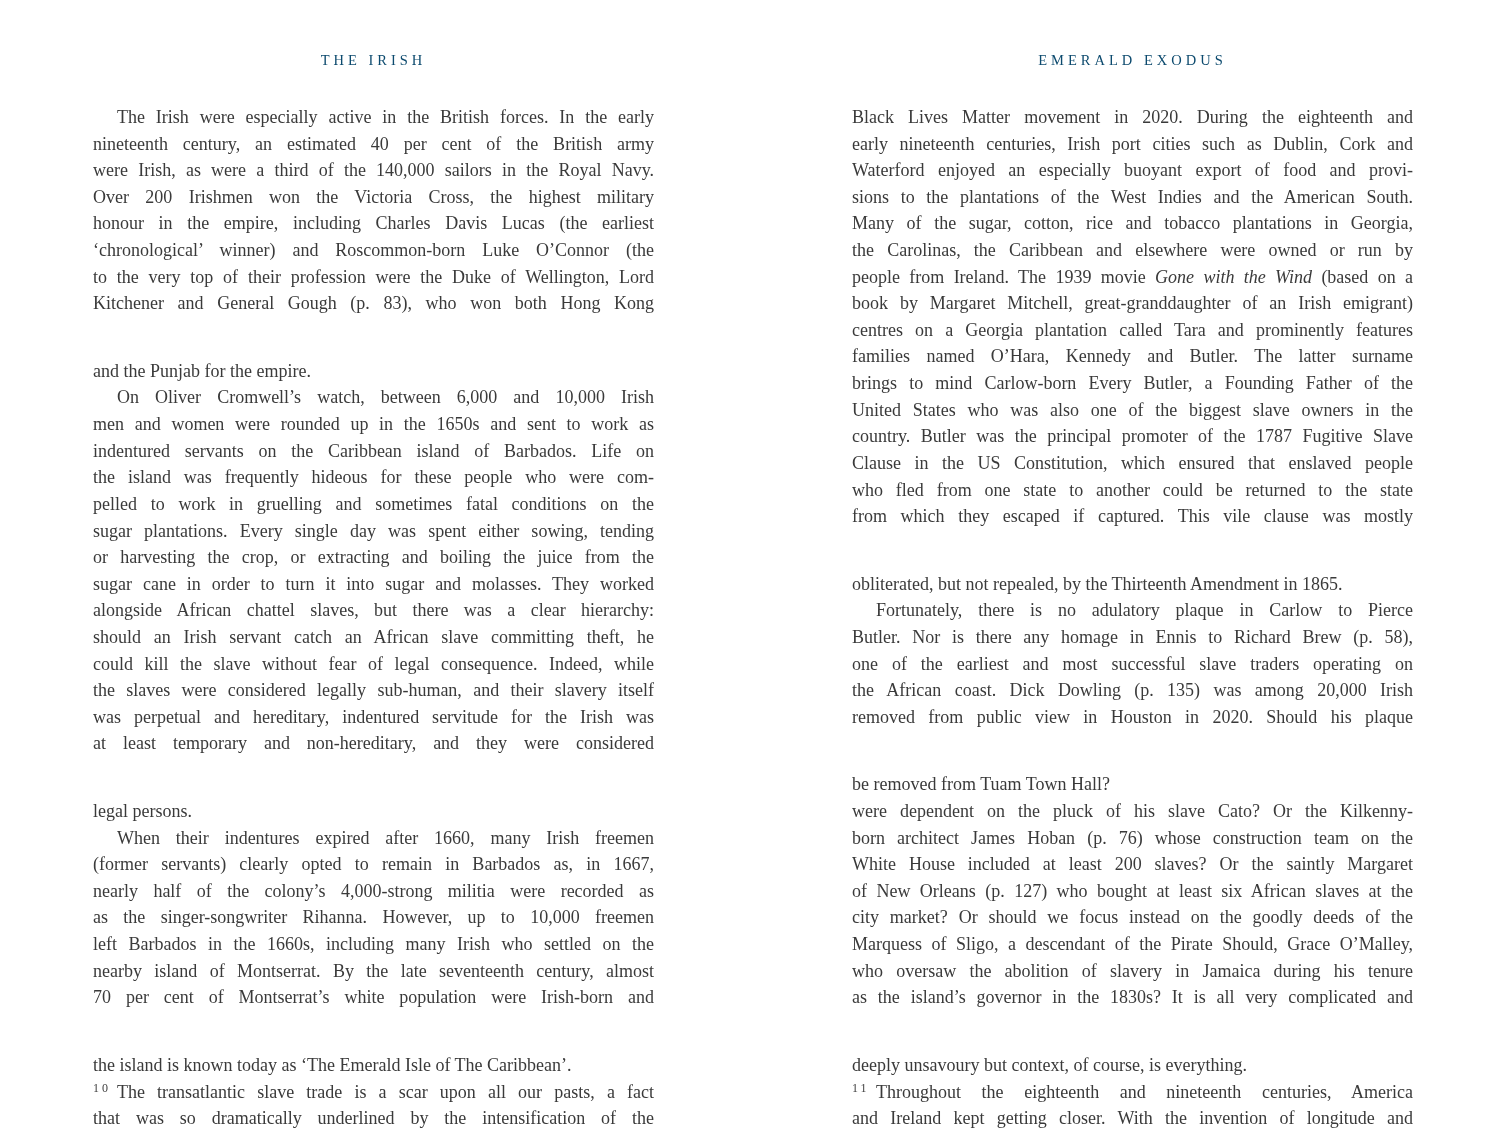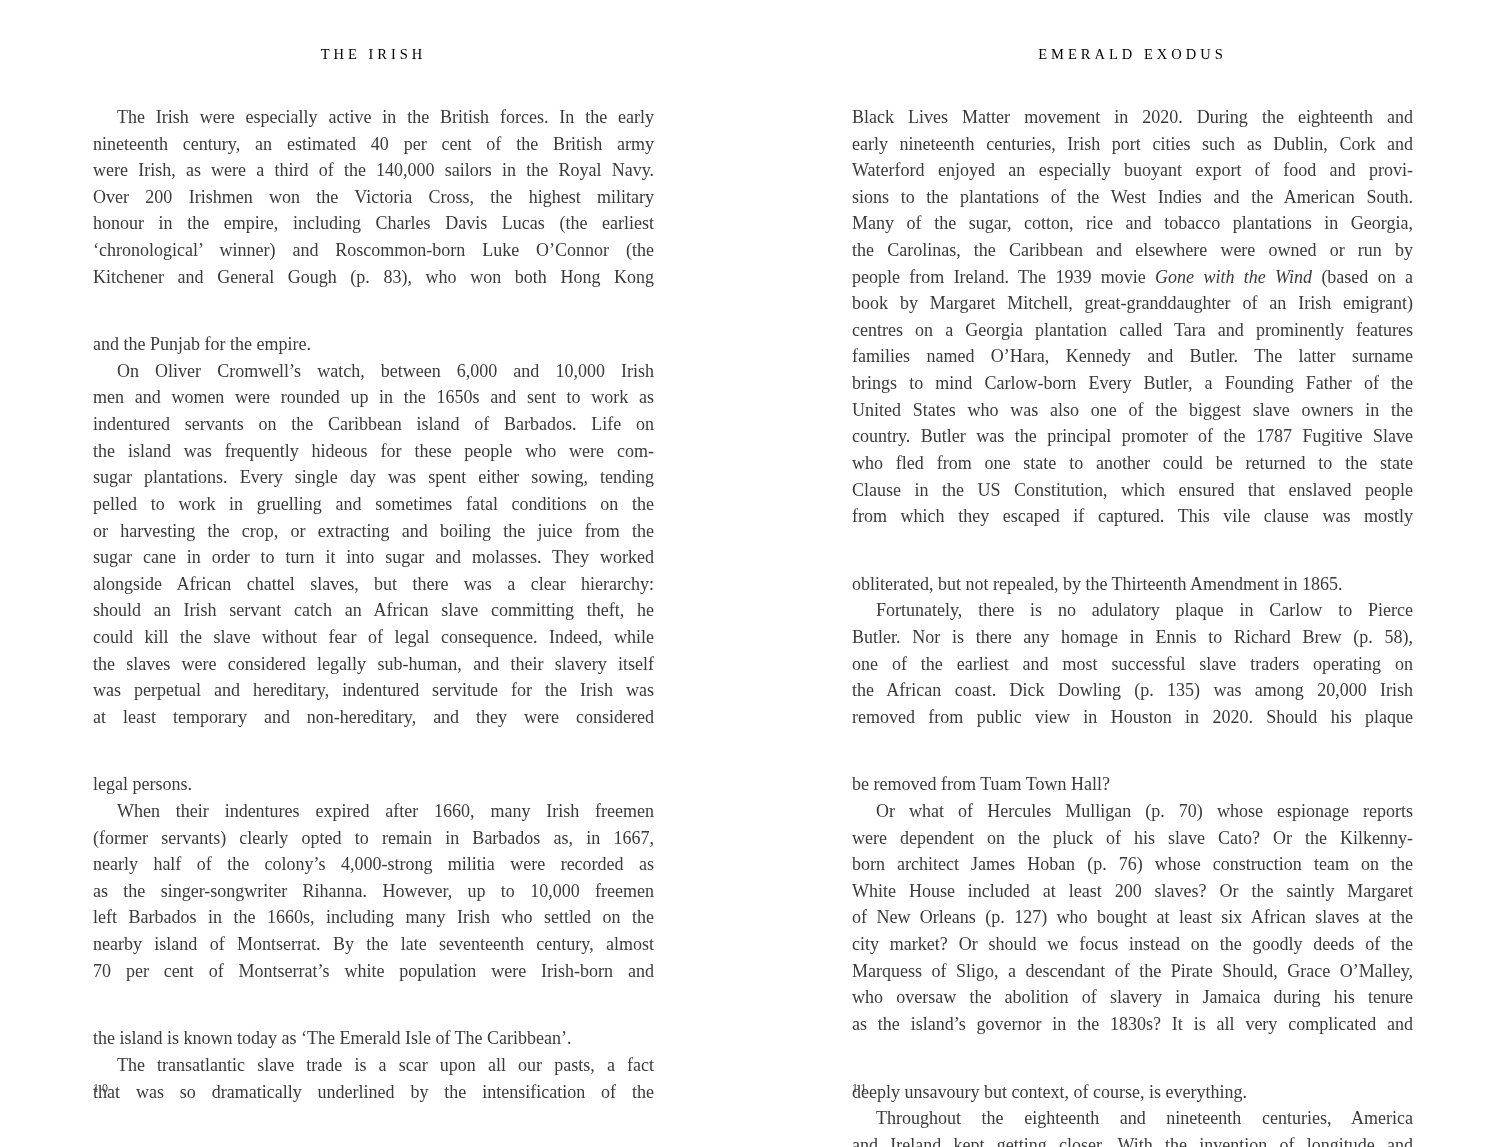--- a/index.html
+++ b/index.html
@@ -22,28 +22,28 @@
   }
   .page-col {
     position: absolute;
     top: 0;
     height: 1147px;
   }
   .page-col.left  { left: 93px;  width: 561px; }
   .page-col.right { left: 852px; width: 561px; }
   .running-header {
     position: absolute;
-    top: 46px;
+    top: 52px;
     left: 0;
     right: 0;
     text-align: center;
     font-size: 14.5px;
     line-height: 1.2;
     letter-spacing: 4px;
-    color: #000000;
+    color: #0c4a6e;
   }
   .page-body {
     position: absolute;
     top: 104px;
     left: 0;
     right: 0;
   }
   .line {
     font-size: 18px;
     line-height: 26.62px;
@@ -81,28 +81,29 @@
 
   <section class="page-col left">
     <div class="running-header">THE IRISH</div>
     <div class="page-body">
         <div class="line indent">The Irish were especially active in the British forces. In the early</div>
         <div class="line">nineteenth century, an estimated 40 per cent of the British army</div>
         <div class="line">were Irish, as were a third of the 140,000 sailors in the Royal Navy.</div>
         <div class="line">Over 200 Irishmen won the Victoria Cross, the highest military</div>
         <div class="line">honour in the empire, including Charles Davis Lucas (the earliest</div>
         <div class="line">‘chronological’ winner) and Roscommon-born Luke O’Connor (the</div>
+        <div class="line">to the very top of their profession were the Duke of Wellington, Lord</div>
         <div class="line">Kitchener and General Gough (p. 83), who won both Hong Kong</div>
         <div class="line last">and the Punjab for the empire.</div>
         <div class="line indent">On Oliver Cromwell’s watch, between 6,000 and 10,000 Irish</div>
         <div class="line">men and women were rounded up in the 1650s and sent to work as</div>
         <div class="line">indentured servants on the Caribbean island of Barbados. Life on</div>
         <div class="line">the island was frequently hideous for these people who were com-</div>
+        <div class="line">pelled to work in gruelling and sometimes fatal conditions on the</div>
         <div class="line">sugar plantations. Every single day was spent either sowing, tending</div>
-        <div class="line">pelled to work in gruelling and sometimes fatal conditions on the</div>
         <div class="line">or harvesting the crop, or extracting and boiling the juice from the</div>
         <div class="line">sugar cane in order to turn it into sugar and molasses. They worked</div>
         <div class="line">alongside African chattel slaves, but there was a clear hierarchy:</div>
         <div class="line">should an Irish servant catch an African slave committing theft, he</div>
         <div class="line">could kill the slave without fear of legal consequence. Indeed, while</div>
         <div class="line">the slaves were considered legally sub-human, and their slavery itself</div>
         <div class="line">was perpetual and hereditary, indentured servitude for the Irish was</div>
         <div class="line">at least temporary and non-hereditary, and they were considered</div>
         <div class="line last">legal persons.</div>
         <div class="line indent">When their indentures expired after 1660, many Irish freemen</div>
@@ -128,31 +129,30 @@
         <div class="line">sions to the plantations of the West Indies and the American South.</div>
         <div class="line">Many of the sugar, cotton, rice and tobacco plantations in Georgia,</div>
         <div class="line">the Carolinas, the Caribbean and elsewhere were owned or run by</div>
         <div class="line">people from Ireland. The 1939 movie <i>Gone with the Wind</i> (based on a</div>
         <div class="line">book by Margaret Mitchell, great-granddaughter of an Irish emigrant)</div>
         <div class="line">centres on a Georgia plantation called Tara and prominently features</div>
         <div class="line">families named O’Hara, Kennedy and Butler. The latter surname</div>
         <div class="line">brings to mind Carlow-born Every Butler, a Founding Father of the</div>
         <div class="line">United States who was also one of the biggest slave owners in the</div>
         <div class="line">country. Butler was the principal promoter of the 1787 Fugitive Slave</div>
+        <div class="line">Clause in the US Constitution, which ensured that enslaved people</div>
         <div class="line">who fled from one state to another could be returned to the state</div>
-        <div class="line">Clause in the US Constitution, which ensured that enslaved people</div>
         <div class="line">from which they escaped if captured. This vile clause was mostly</div>
         <div class="line last">obliterated, but not repealed, by the Thirteenth Amendment in 1865.</div>
         <div class="line indent">Fortunately, there is no adulatory plaque in Carlow to Pierce</div>
         <div class="line">Butler. Nor is there any homage in Ennis to Richard Brew (p. 58),</div>
         <div class="line">one of the earliest and most successful slave traders operating on</div>
         <div class="line">the African coast. Dick Dowling (p. 135) was among 20,000 Irish</div>
         <div class="line">removed from public view in Houston in 2020. Should his plaque</div>
         <div class="line last">be removed from Tuam Town Hall?</div>
-        <div class="line indent">Or what of Hercules Mulligan (p. 70) whose espionage reports</div>
         <div class="line">were dependent on the pluck of his slave Cato? Or the Kilkenny-</div>
         <div class="line">born architect James Hoban (p. 76) whose construction team on the</div>
         <div class="line">White House included at least 200 slaves? Or the saintly Margaret</div>
         <div class="line">of New Orleans (p. 127) who bought at least six African slaves at the</div>
         <div class="line">city market? Or should we focus instead on the goodly deeds of the</div>
         <div class="line">Marquess of Sligo, a descendant of the Pirate Should, Grace O’Malley,</div>
         <div class="line">who oversaw the abolition of slavery in Jamaica during his tenure</div>
         <div class="line">as the island’s governor in the 1830s? It is all very complicated and</div>
         <div class="line last">deeply unsavoury but context, of course, is everything.</div>
         <div class="line indent">Throughout the eighteenth and nineteenth centuries, America</div>

